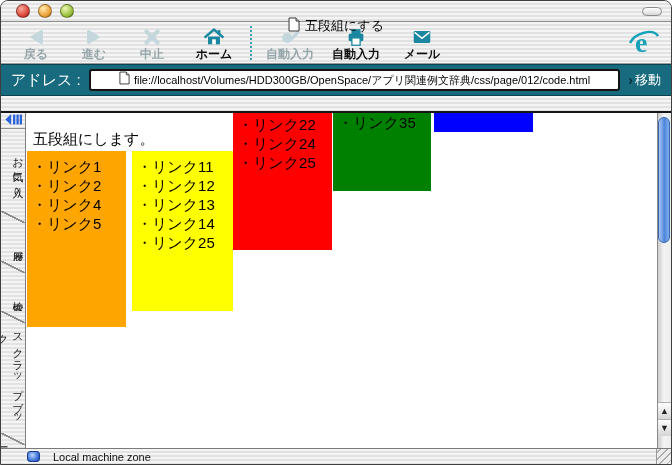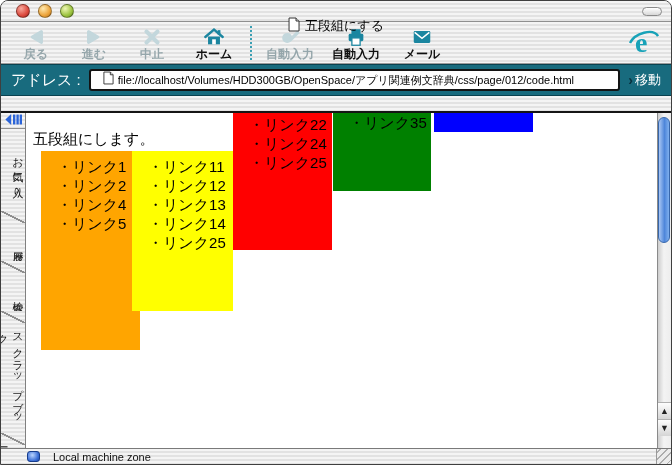--- a/index.html
+++ b/index.html
@@ -38,21 +38,21 @@
   .tb-btn.disabled .tb-icon{color:#c3d7dc;}
   .tb-btn.disabled .tb-label{color:#95a6ab;}
   .tb-sep{width:0;border-left:2px dotted #3aa0b4;height:34px;margin:1px 5px 0 3px;}
   .logo{margin-left:auto;margin-right:6px;margin-top:2px;color:#17a2b8;}
 
   
   .addressbar{height:32px;flex:0 0 32px;background:#186b7e;border-top:1px solid #0a4250;
     border-bottom:1px solid #0a4250;display:flex;align-items:center;}
   .addr-label{color:#fff;font-size:15px;margin:0 8px 0 10px;white-space:nowrap;}
   .addr-input{flex:1;height:22px;background:#fff;border:2px solid #141414;border-radius:3px;
-    display:flex;align-items:center;padding:0 12px;overflow:hidden;}
+    display:flex;align-items:center;padding:0 12px;overflow:hidden;justify-content:center;}
   .addr-url{font-size:11px;color:#000;margin-left:4px;white-space:nowrap;overflow:hidden;}
   .go{display:flex;align-items:center;margin:0 10px 0 8px;cursor:default;}
   .go-arrow{color:#09303c;font-size:14px;font-weight:bold;margin-right:2px;}
   .go-label{color:#fff;font-size:13px;white-space:nowrap;}
 
   .substrip{height:15px;flex:0 0 15px;}
 
   
   .main{flex:1;display:flex;border-top:2px solid #151515;background:#fff;min-height:0;}
 
@@ -67,22 +67,22 @@
   .vtab2{height:38px;flex:0 0 38px;}
   .vtab3{height:110px;flex:0 0 110px;}
   .vtab4{flex:1;}
   .vsep{height:12px;flex:0 0 12px;
     background:linear-gradient(to top right,transparent 46%,#8f8f8f 46%,#8f8f8f 54%,transparent 54%);}
 
   .content{flex:1;position:relative;overflow:hidden;background:#fff;}
   .heading{position:absolute;left:7px;top:17px;font-size:15px;color:#000;white-space:nowrap;text-align:right;}
   .col{position:absolute;}
   .col .inner{padding-top:6px;}
-  .col .row{height:19px;line-height:19px;font-size:15px;color:#000;padding-left:16px;white-space:nowrap;}
-  .col1{left:15px;top:38px;width:99px;height:199px;}
+  .col .row{height:19px;line-height:19px;font-size:15px;color:#000;padding-left:5px;white-space:nowrap;}
+  .col1{left:1px;top:38px;width:99px;height:176px;}
   .col2{left:106px;top:38px;width:101px;height:160px;}
   .col3{left:207px;top:-23px;width:99px;height:160px;}
   .col3 .inner{padding-top:25px;}
   .col4{left:307px;top:-82px;width:98px;height:160px;}
   .col4 .inner{padding-top:82px;}
   .col5{left:408px;top:-141px;width:99px;height:160px;}
 
   
   .scrollbar{width:14px;flex:0 0 14px;position:relative;border-left:1px solid #8a8a8a;
     background:linear-gradient(90deg,#cdcdcd,#f3f3f3 45%,#ededed);}

